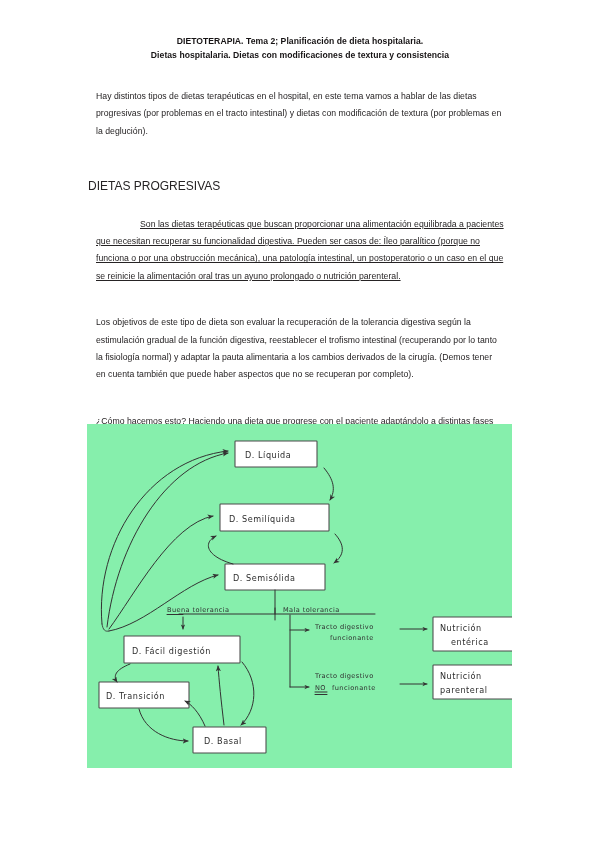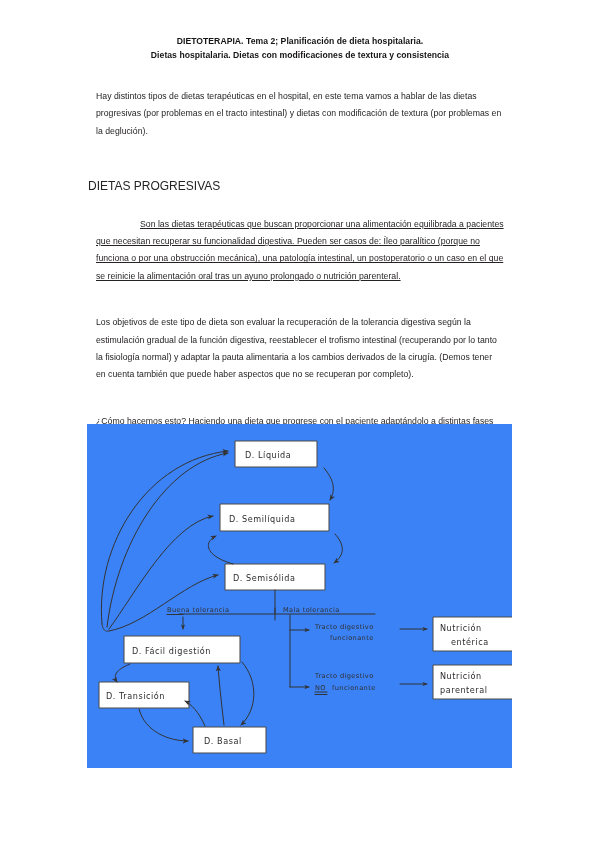--- a/index.html
+++ b/index.html
@@ -65,21 +65,21 @@
 
   .indent-first { text-indent: 44px; text-decoration: underline; }
 
   
   .diagram-panel {
     position: absolute;
     left: 87px;
     top: 424px;
     width: 425px;
     height: 344px;
-    background: #3b82f6;
+    background: #86efac;
   }
   .diagram-svg {
     position: absolute;
     left: 0; top: 0;
     width: 425px;
     height: 344px;
     display: block;
   }
   .hand-label {
     font-family: "DejaVu Sans", sans-serif;

